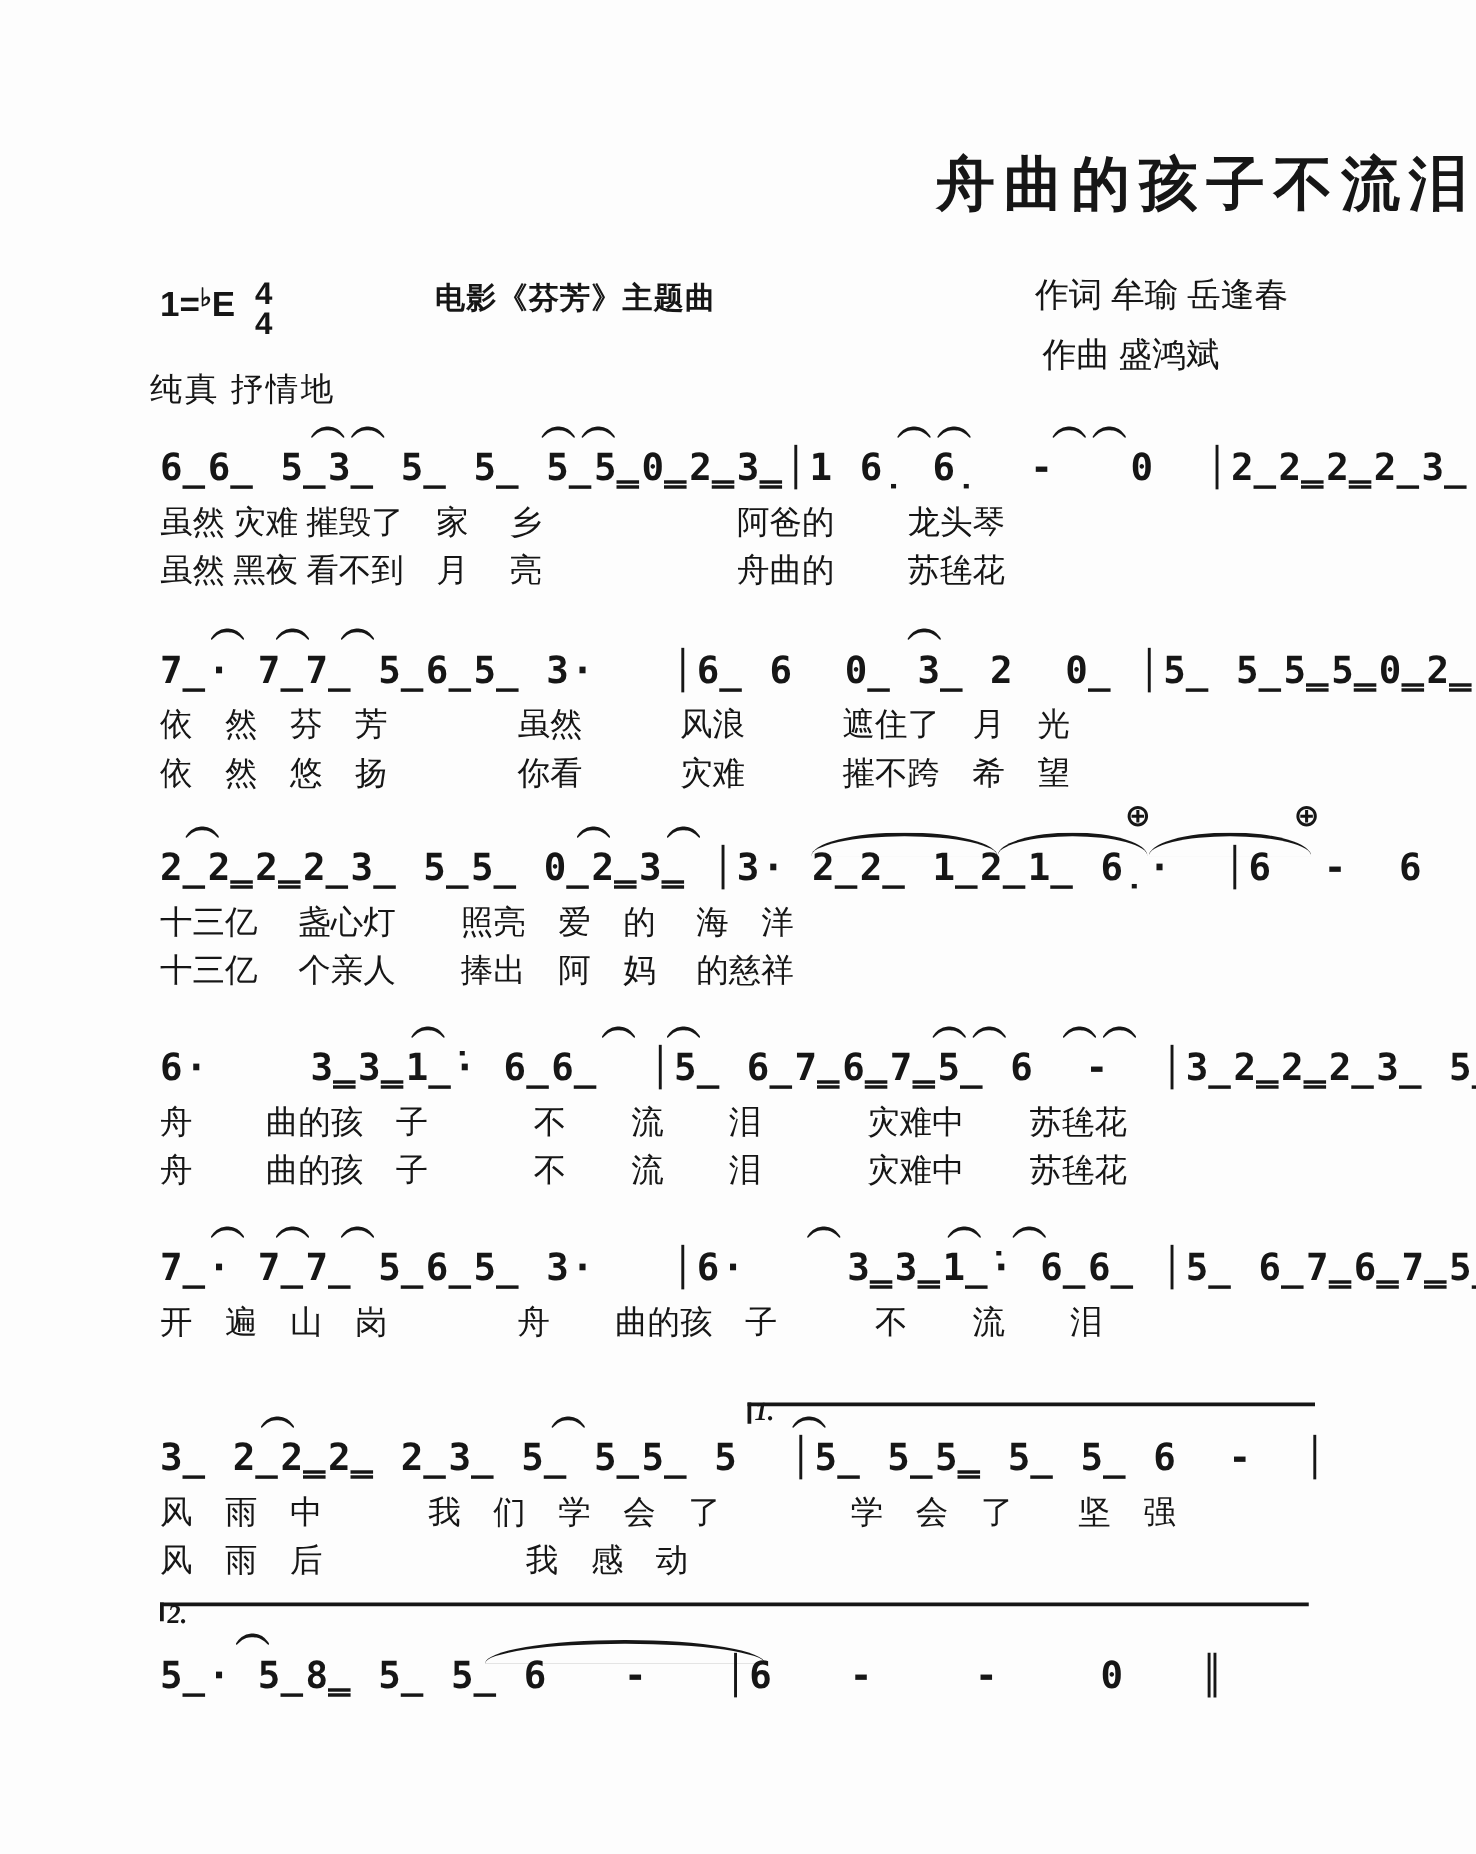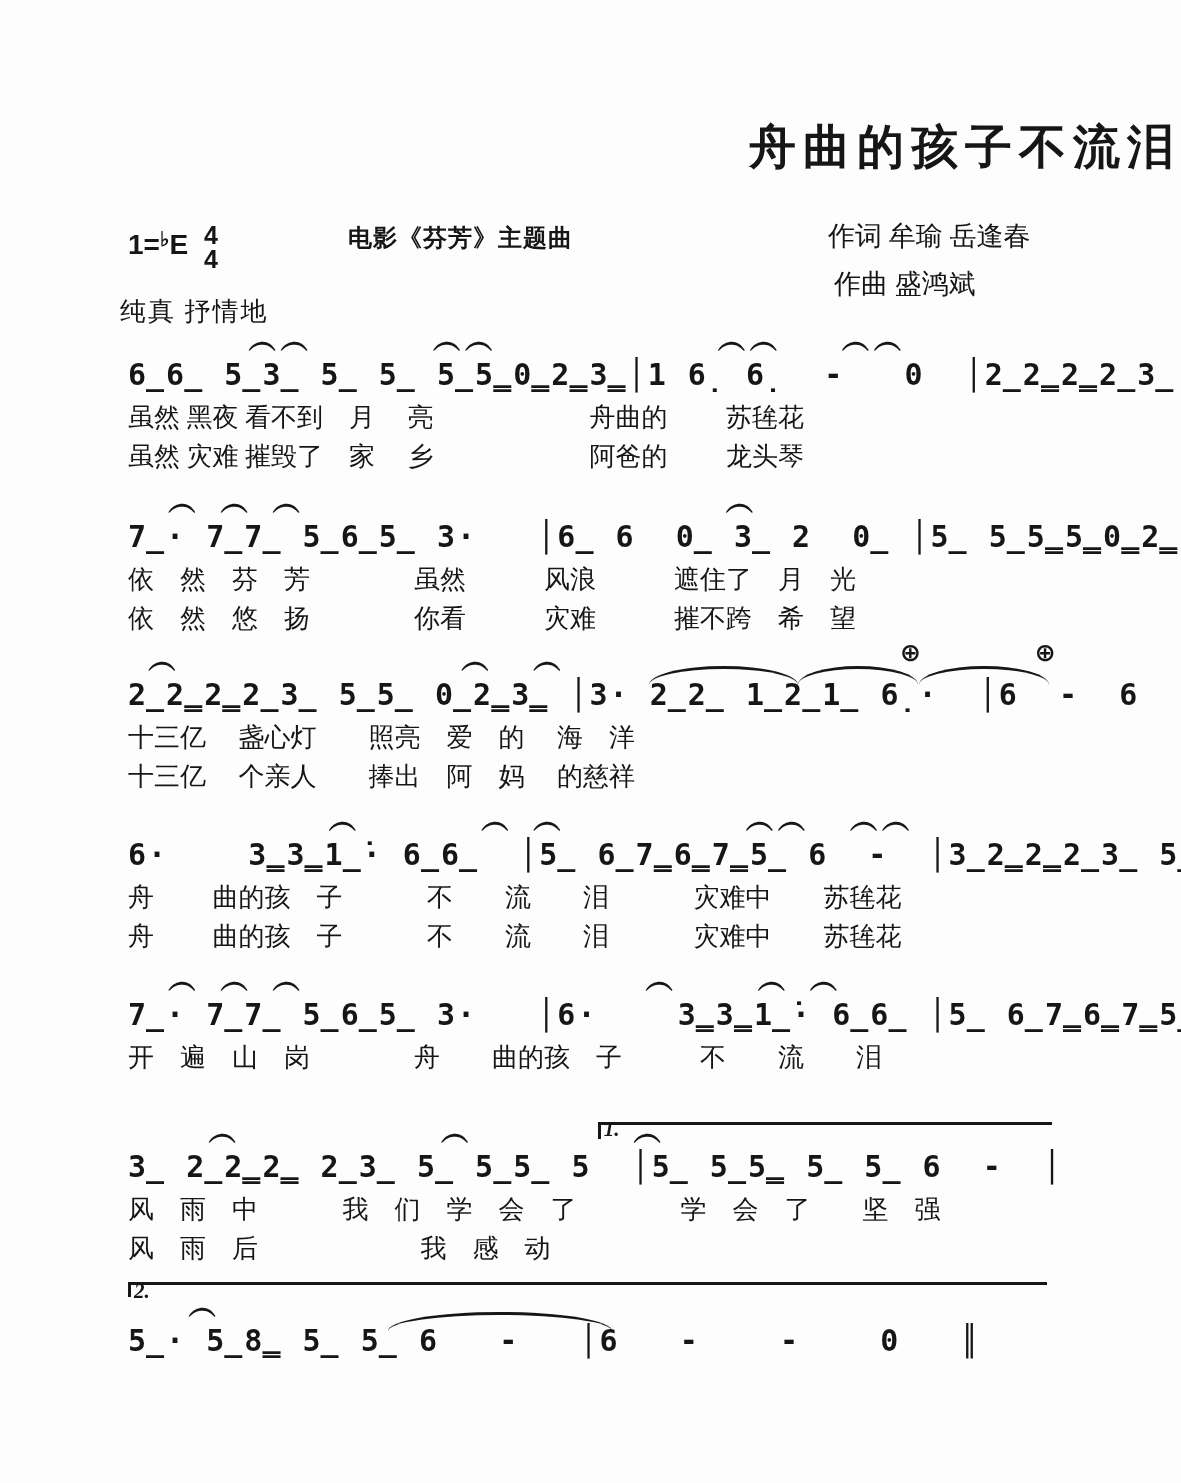--- a/index.html
+++ b/index.html
@@ -105,22 +105,22 @@
   <div class="credits">
     <div>作词 牟瑜 岳逢春</div>
     <div class="row2">作曲 盛鸿斌</div>
   </div>
 
   <div class="expression">纯真 抒情地</div>
 
   <div class="line l1">
     <div class="arcs">      ︵︵      ︵︵           ︵︵   ︵︵</div>
     <div class="notes">6̲6̲ 5̲3̲ 5̲ 5̲ 5̲5̳0̳2̳3̳│1 6̣ 6̣  -   0  │2̲2̳2̳2̲3̲ 5̲5̳5̳5̲6̲│</div>
+    <div class="lyr">虽然 灾难 摧毁了　家　 乡　　　　　　阿爸的　　 龙头琴</div>
     <div class="lyr">虽然 黑夜 看不到　月　 亮　　　　　　舟曲的　　 苏毪花</div>
-    <div class="lyr">虽然 灾难 摧毁了　家　 乡　　　　　　阿爸的　　 龙头琴</div>
   </div>
 
   <div class="line l2">
     <div class="arcs">  ︵ ︵ ︵                     ︵</div>
     <div class="notes">7̲· 7̲7̲ 5̲6̲5̲ 3·   │6̲ 6  0̲ 3̲ 2  0̲ │5̲ 5̲5̳5̳0̳2̳ 1  -  │</div>
     <div class="lyr">依　然　芬　芳　　　　虽然　　　风浪　　　遮住了　月　光</div>
     <div class="lyr">依　然　悠　扬　　　　你看　　　灾难　　　摧不跨　希　望</div>
   </div>
 
   <div class="line l3">

